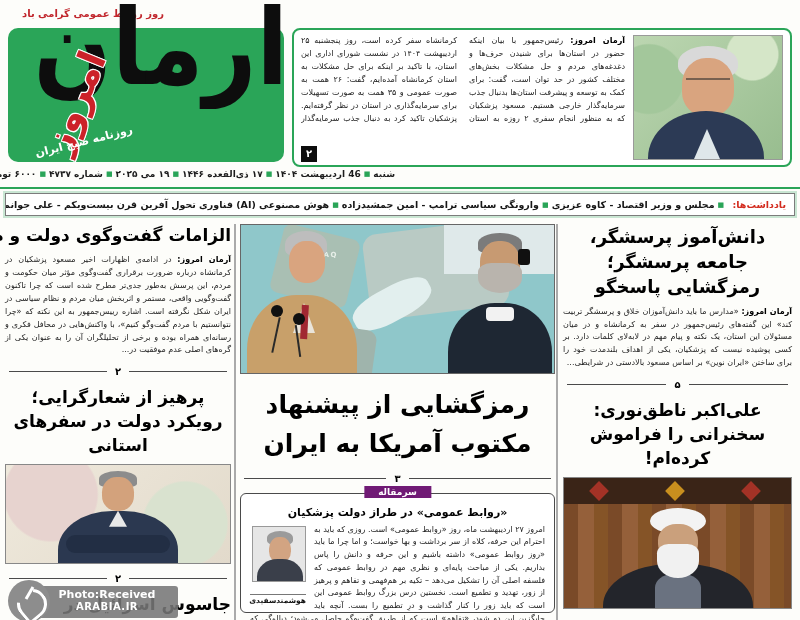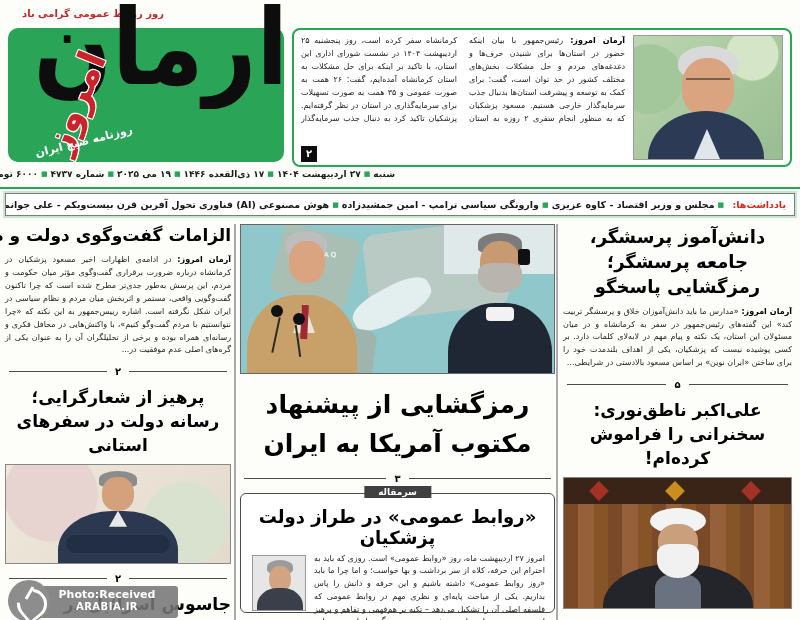--- a/index.html
+++ b/index.html
@@ -113,23 +113,23 @@
 
   .center-headline { font-size:25px; font-weight:bold; color:#000; text-align:center; line-height:1.55; margin:12px auto 0; max-width:268px; letter-spacing:-.3px; }
 
   
   .editorial {
     position:relative; margin-top:4px; border:1px solid #4a4a4a; border-radius:6px;
     padding:10px 9px 8px; height:120px; background:#fff;
   }
   .ed-kicker {
     position:absolute; top:-8px; right:50%; transform:translateX(50%);
-    background:#404040; color:#fff; font-size:9px; font-weight:bold; padding:1px 14px; letter-spacing:.5px;
-  }
-  .ed-headline { font-size:18px; font-weight:bold; text-align:center; color:#000; margin:2px 0 5px; letter-spacing:-.2px; }
+    background:#701a75; color:#fff; font-size:9px; font-weight:bold; padding:1px 14px; letter-spacing:.5px;
+  }
+  .ed-headline { font-size:11px; font-weight:bold; text-align:center; color:#000; margin:2px 0 5px; letter-spacing:-.2px; }
   .ed-figure { float:left; width:56px; margin:2px 8px 0 0; text-align:center; }
   .author-photo { width:54px; height:56px; border:1px solid #999; position:relative; overflow:hidden; background:#e6e6e6; }
   .ap-hair { position:absolute; top:4px; left:14px; width:26px; height:14px; background:#9b9b9b; border-radius:50% 50% 30% 30%; }
   .ap-face { position:absolute; top:10px; left:16px; width:22px; height:26px; background:#d2a482; border-radius:45%; }
   .ap-suit { position:absolute; bottom:0; left:4px; width:46px; height:22px; background:#3a3f4a; border-radius:45% 45% 0 0 / 80% 80% 0 0; }
   .ed-author { font-size:7.5px; font-weight:bold; color:#111; margin-top:12px; border-top:1px solid #777; padding-top:1px; }
   .ed-body { font-size:8px; line-height:1.6; text-align:justify; color:#222; }
 
   
   .nategh-photo { width:100%; height:132px; border:1px solid #888; position:relative; overflow:hidden;
@@ -186,21 +186,21 @@
       <div class="ts-glasses"></div>
       <div class="ts-suit"></div>
       <div class="ts-shirt"></div>
     </div>
     <div class="ts-text">
       <div class="ts-body"><b>آرمان امروز:</b> <span>رئیس‌جمهور با بیان اینکه حضور در استان‌ها برای شنیدن حرف‌ها و دغدغه‌های مردم و حل مشکلات بخش‌های مختلف کشور در حد توان است، گفت: برای کمک به توسعه و پیشرفت استان‌ها بدنبال جذب سرمایه‌گذار خارجی هستیم. مسعود پزشکیان که به منظور انجام سفری ۲ روزه به استان کرمانشاه سفر کرده است، روز پنجشنبه ۲۵ اردیبهشت ۱۴۰۴ در نشست شورای اداری این استان، با تاکید بر اینکه برای حل مشکلات به استان کرمانشاه آمده‌ایم، گفت: ۲۶ همت به صورت عمومی و ۳۵ همت به صورت تسهیلات برای سرمایه‌گذاری در استان در نظر گرفته‌ایم. پزشکیان تاکید کرد به دنبال جذب سرمایه‌گذار خارجی هستیم چرا که اعتبارات دولت محدود است، اگر توقعات را بیش از اعتبارات بالا ببریم به اینجا خواهیم رسید که رهبر انقلاب در دهه نود دستور دادند، اما هنوز اجرا نشده است. به هر دلیل نتوانستند دستورات مقام معظم رهبر انقلاب را اجرا کنند و ما نمی‌گوییم که نخواستند اما به هر دلیل اجرایی نشده است. وی افزود: ما تمام تلاش خود را می‌کنیم که تصمیمات را عملیاتی و اجرایی کنیم. البته در مورد مدارس...</span></div>
       <div class="page-badge">۲</div>
     </div>
   </div>
 
-  <div class="dateline"><span>شنبه</span><span class="sq">■</span><span>۲۷ اردیبهشت ۱۴۰۴</span><span class="sq">■</span><span>۱۷ ذی‌القعده ۱۴۴۶</span><span class="sq">■</span><span>۱۹ می ۲۰۲۵</span><span class="sq">■</span><span>شماره ۴۷۳۷</span><span class="sq">■</span><span>۶۰۰۰ تومان</span></div>
+  <div class="dateline"><span>شنبه</span><span class="sq">■</span><span>46 اردیبهشت ۱۴۰۴</span><span class="sq">■</span><span>۱۷ ذی‌القعده ۱۴۴۶</span><span class="sq">■</span><span>۱۹ می ۲۰۲۵</span><span class="sq">■</span><span>شماره ۴۷۳۷</span><span class="sq">■</span><span>۶۰۰۰ تومان</span></div>
   <div class="green-rule"></div>
 
   <div class="notes-bar">
     <span class="notes-label">یادداشت‌ها:</span>
   <span class="sq">■</span><span>مجلس و وزیر اقتصاد - کاوه عزیزی</span><span class="sq">■</span><span>وارونگی سیاسی ترامپ - امین جمشیدزاده</span><span class="sq">■</span><span>هوش مصنوعی (AI) فناوری تحول آفرین قرن بیست‌ویکم - علی جوانمردی</span></div>
 
   <div class="vrule" style="left:234px"></div>
   <div class="vrule" style="left:556px"></div>
 
   <div class="col col-right">
@@ -286,21 +286,21 @@
 
   <div class="col col-left">
     <div class="headline-md" style="white-space:nowrap">الزامات گفت‌وگوی دولت و ملت</div>
     <div class="body-txt"><b>آرمان امروز:</b> <span>در ادامه‌ی اظهارات اخیر مسعود پزشکیان در کرمانشاه درباره ضرورت برقراری گفت‌وگوی مؤثر میان حکومت و مردم، این پرسش به‌طور جدی‌تر مطرح شده است که چرا تاکنون گفت‌وگویی واقعی، مستمر و اثربخش میان مردم و نظام سیاسی در ایران شکل نگرفته است. اشاره رییس‌جمهور به این نکته که «چرا نتوانستیم با مردم گفت‌وگو کنیم»، با واکنش‌هایی در محافل فکری و رسانه‌ای همراه بوده و برخی از تحلیلگران آن را به عنوان یکی از گره‌های اصلی عدم موفقیت در...</span></div>
     <div class="pgline">
         <span class="rule"></span>
         <span class="num">۲</span>
         <span class="rule"></span>
       </div>
 
-    <div class="headline-md">پرهیز از شعارگرایی؛ رسانه دولت در سفرهای استانی</div>
+    <div class="headline-md">پرهیز از شعارگرایی؛ رویکرد دولت در سفرهای استانی</div>
     <div class="arms-photo" style="margin-top:6px">
       <div class="am-hair"></div>
       <div class="am-face"></div>
       <div class="am-torso"></div>
       <div class="am-shirt"></div>
       <div class="am-arms"></div>
     </div>
     <div class="pgline">
         <span class="rule"></span>
         <span class="num">۲</span>

